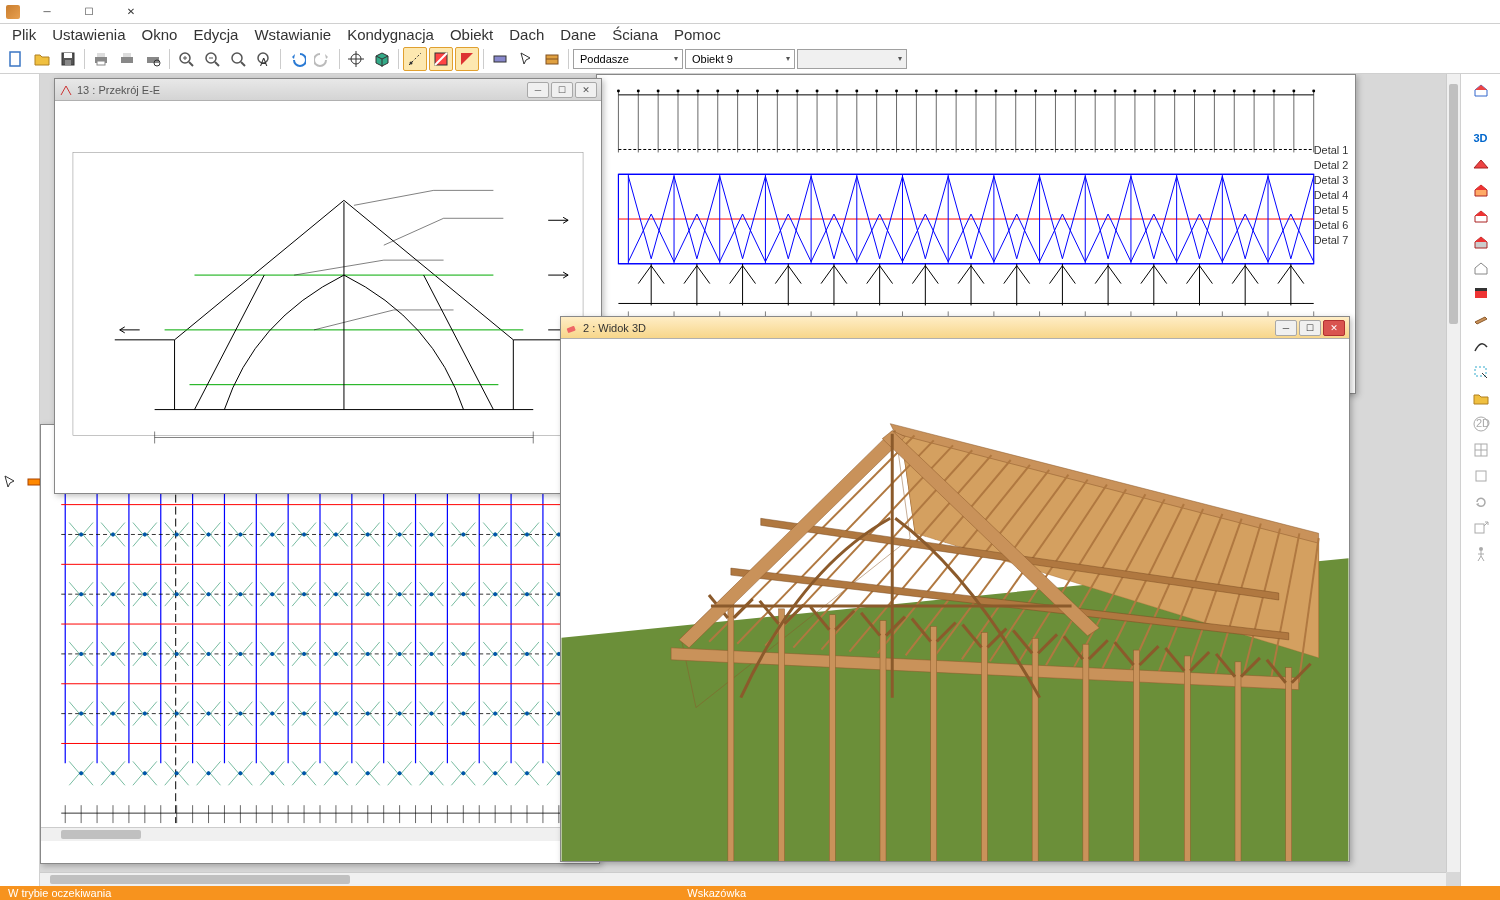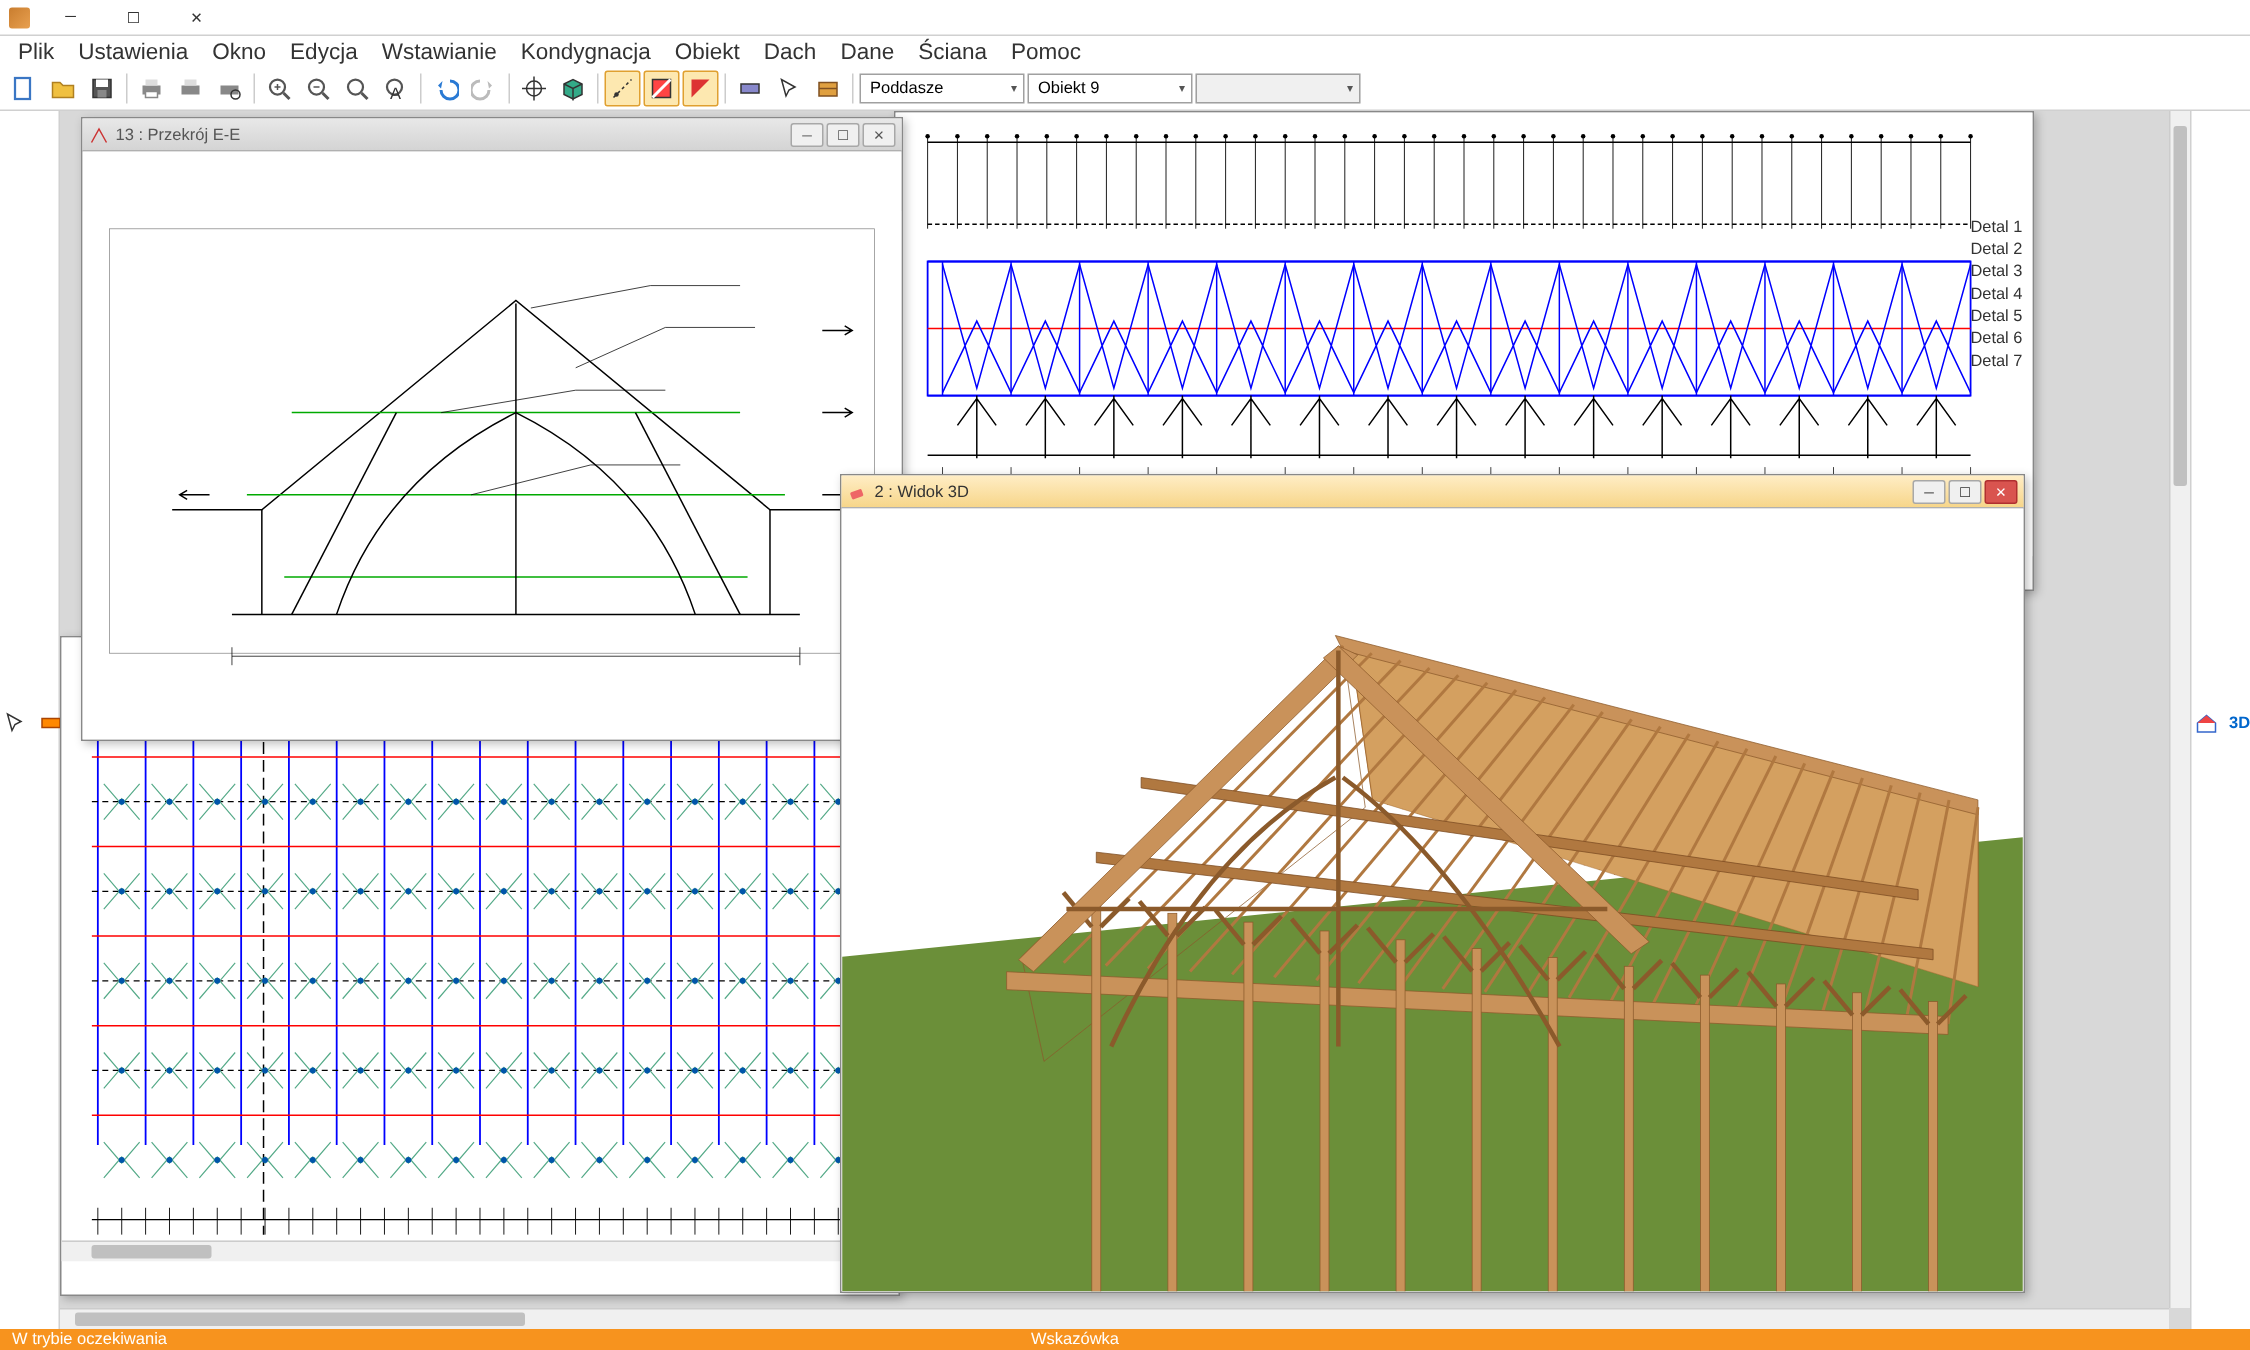--- a/index.html
+++ b/index.html
@@ -16,21 +16,21 @@
 .tbtn.sel{background:#fde8b0;border:1px solid #e0a030}
 .tbtn svg{width:18px;height:18px}
 .sep{width:1px;height:20px;background:#ccc;margin:0 2px}
 .combo{height:20px;border:1px solid #a0a0a0;background:#fff;display:flex;align-items:center;padding:0 4px 0 6px;font-size:11px;min-width:100px;position:relative}
 .combo .arr{margin-left:auto;font-size:8px;color:#555}
 .combo.dis{background:#f0f0f0;color:#aaa}
 .workspace{position:absolute;top:74px;left:0;right:0;bottom:14px;display:flex}
 .leftbar{width:40px;height:100%;background:#fff;border-right:1px solid #d0d0d0;display:flex;flex-direction:row;align-items:center;padding-top:4px;gap:2px}
 .leftbar .tbtn{width:28px;height:24px}
 .leftbar .lsep{width:24px;height:1px;background:#ccc;margin:2px 0}
-.rightbar{width:40px;height:100%;background:#fff;border-left:1px solid #d0d0d0;display:flex;flex-direction:row;align-items:center;padding-top:4px;gap:2px}
+.rightbar{width:40px;height:100%;background:#fff;border-left:1px solid #d0d0d0;display:flex;flex-direction:column;align-items:center;padding-top:4px;gap:2px}
 .rightbar .tbtn{width:28px;height:24px}
 .mdi{flex:1;height:100%;background:#d8d8d8;position:relative;overflow:hidden}
 .childwin{position:absolute;background:#fff;border:1px solid #888;box-shadow:2px 2px 6px rgba(0,0,0,.25)}
 .childwin .ctitle{height:22px;background:linear-gradient(#e8e8e8,#d4d4d4);display:flex;align-items:center;padding:0 4px;font-size:11px;color:#555;border-bottom:1px solid #b0b0b0}
 .childwin.active .ctitle{background:linear-gradient(#ffedc5,#f7d68a);color:#333}
 .childwin .ctitle .cicon{width:14px;height:14px;margin-right:4px}
 .childwin .ctitle .spacer{flex:1}
 .childwin .ctitle .cbtn{width:22px;height:16px;border:1px solid #a8a8a8;border-radius:2px;margin-left:2px;display:flex;align-items:center;justify-content:center;font-size:9px;background:#f0f0f0}
 .childwin .ctitle .cbtn.close{background:#d9544f;color:#fff;border-color:#b03030}
 .childwin .cbody{width:100%;height:calc(100% - 22px);position:relative;overflow:hidden}

